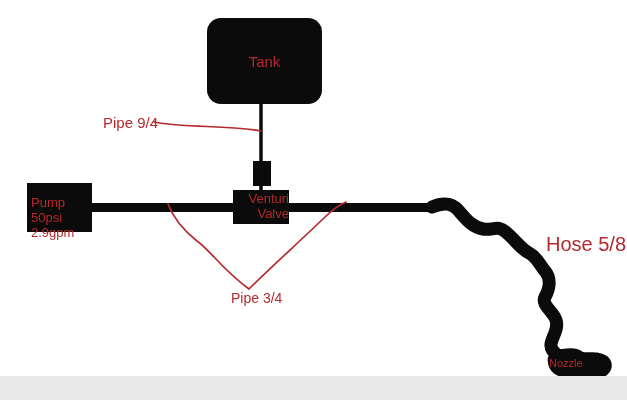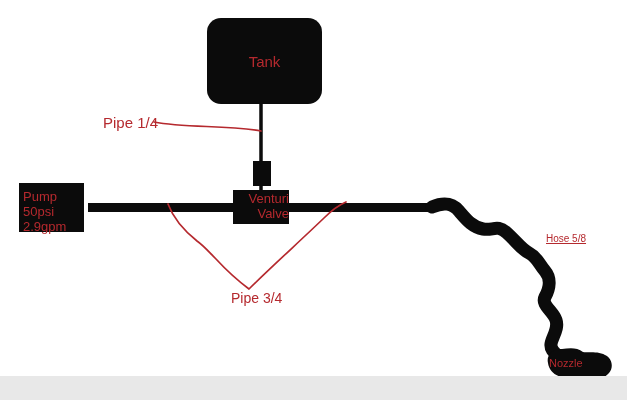--- a/index.html
+++ b/index.html
@@ -29,42 +29,42 @@
     color:var(--accent);
     z-index:2;
   }
   .tank-box{
     left:207px;top:18px;width:115px;height:86px;
     border-radius:14px;
     display:flex;align-items:center;justify-content:center;
     font-size:15px;
   }
   .pump-box{
-    left:19px;top:183px;width:65px;height:49px;
-    padding:6px 0 0 4px;
+    left:27px;top:183px;width:65px;height:49px;
+    padding:12px 0 0 4px;
     font-size:13px;line-height:15px;
   }
   .checkvalve-box{
     left:253px;top:161px;width:18px;height:25px;
   }
   .venturi-box{
     left:233px;top:190px;width:56px;height:34px;
     padding:1px 0 0 4px;
     font-size:13px;line-height:15px;text-align:right;
   }
   .lbl{
     position:absolute;
     color:var(--accent);
     z-index:3;
     white-space:nowrap;
   }
   .lbl-pipe14{left:103px;top:114px;font-size:15px;}
   .lbl-checkvalve{left:278px;top:160px;font-size:14px;}
   .lbl-pipe34{left:231px;top:290px;font-size:14px;}
-  .lbl-hose{left:546px;top:233px;font-size:10px;text-decoration:underline;}
+  .lbl-hose{left:546px;top:233px;font-size:20px;}
   .lbl-nozzle{left:549px;top:357px;font-size:11px;}
 </style>
 </head>
 <body>
 
 <div class="stage">
 
   <svg class="layer" width="627" height="400" viewBox="0 0 627 400">
 
     <path d="M261,103 L261,193" class="stroke-ink" stroke-width="3.5"></path>
@@ -112,18 +112,18 @@
     <div>2.9gpm</div>
   </div>
 
   <div class="box checkvalve-box"></div>
 
   <div class="box venturi-box">
     <div>Venturi</div>
     <div>Valve</div>
   </div>
 
-  <div class="lbl lbl-pipe14">Pipe 1/4</div>
+  <div class="lbl lbl-pipe14">Pipe 9/4</div>
   <div class="lbl lbl-pipe34">Pipe 3/4</div>
   <div class="lbl lbl-hose">Hose 5/8</div>
   <div class="lbl lbl-nozzle">Nozzle</div>
 
 </div>
 
 </body></html>

